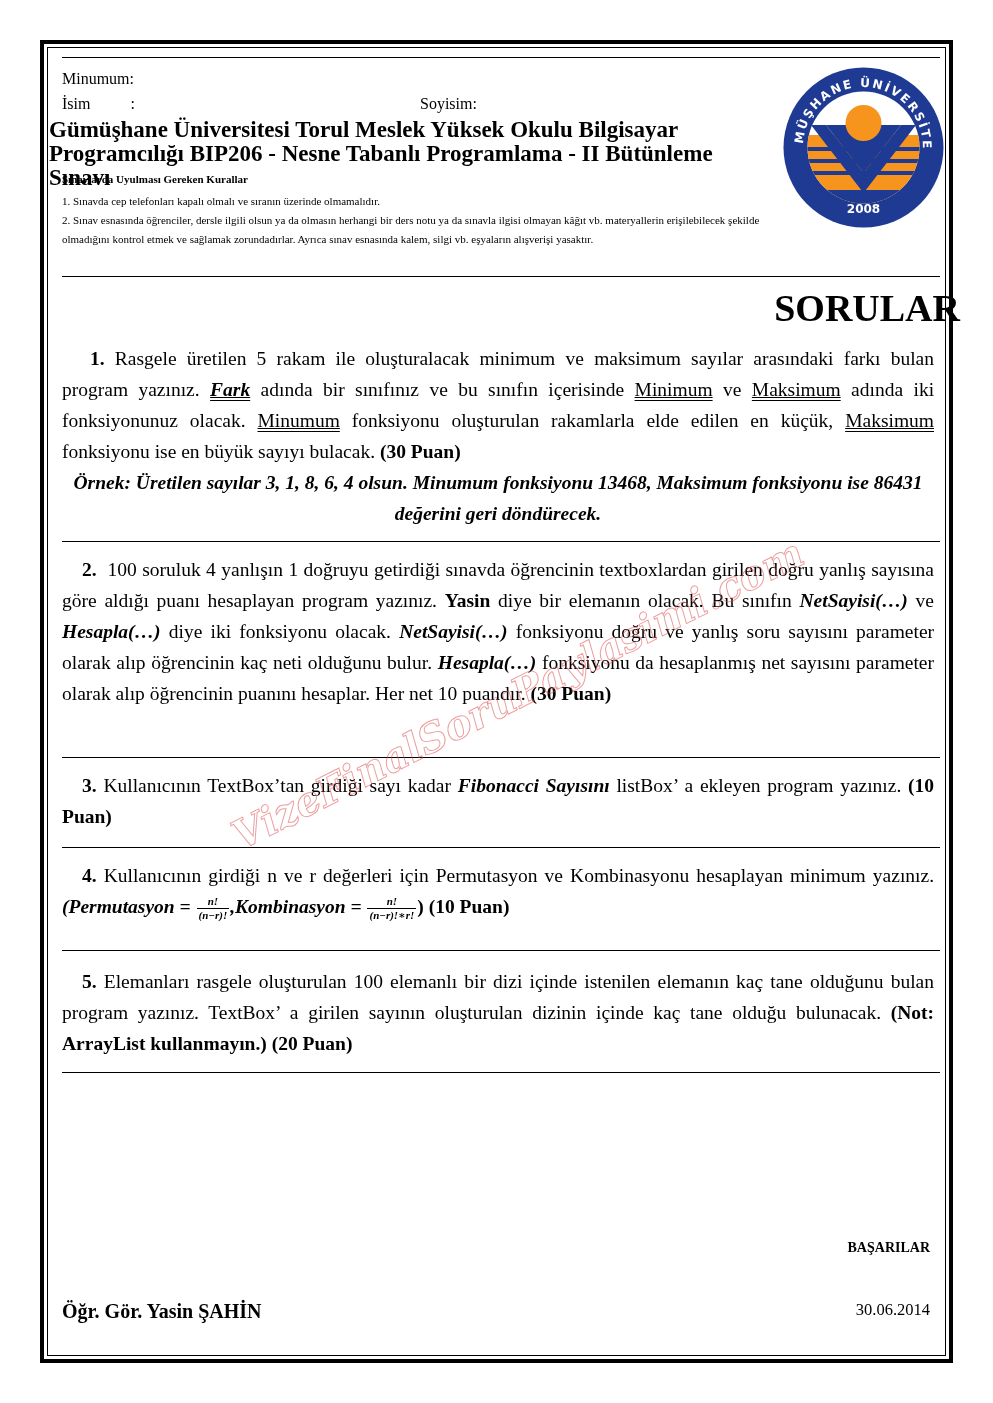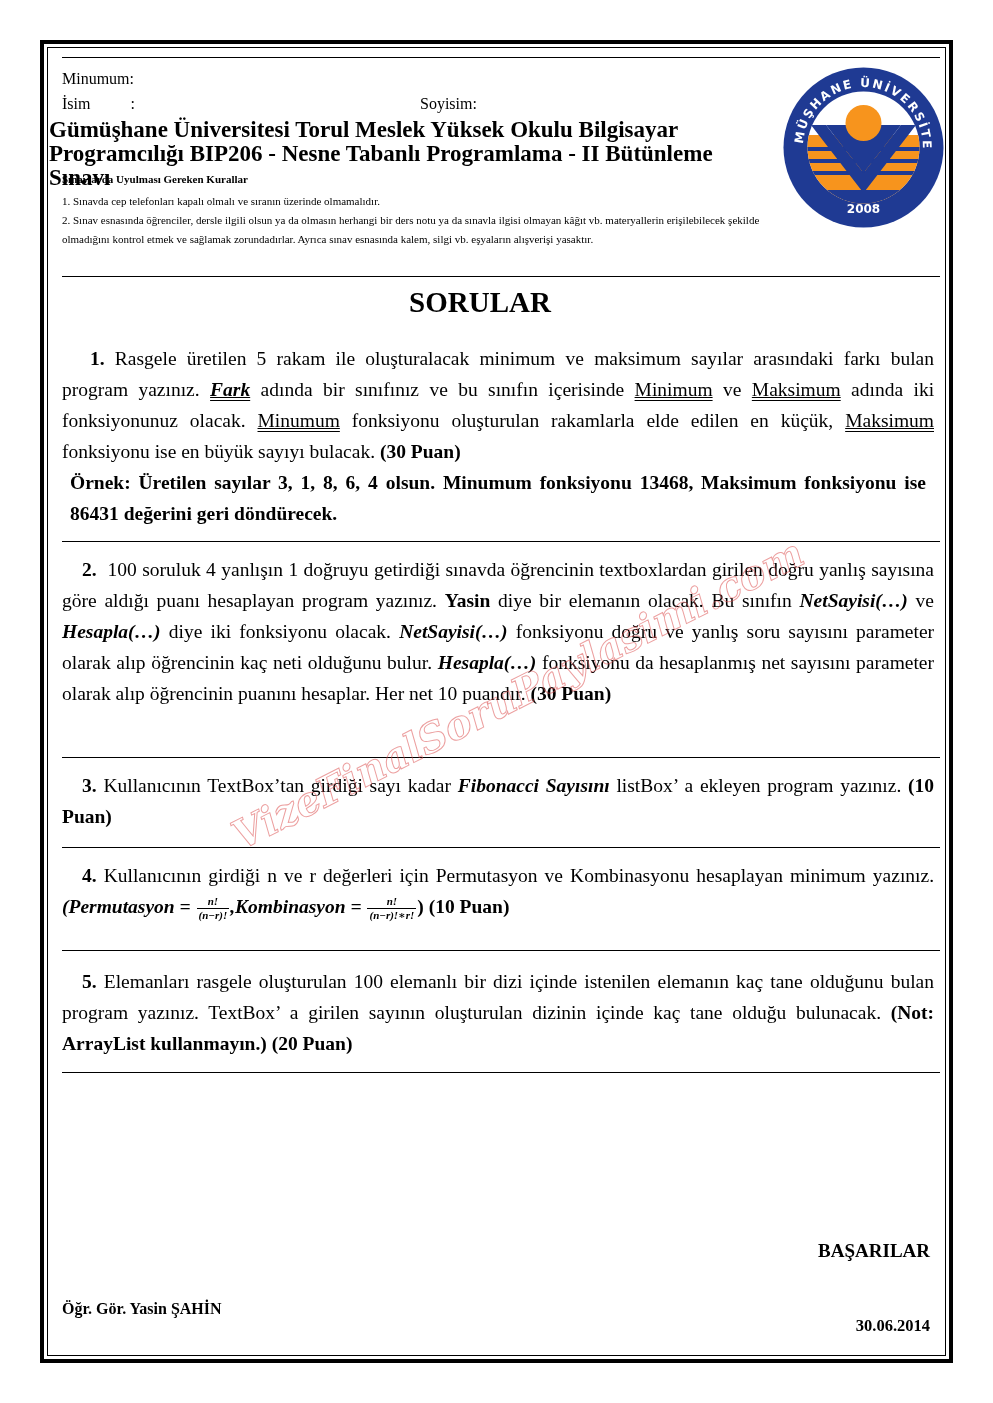--- a/index.html
+++ b/index.html
@@ -13,40 +13,40 @@
 
   .hr { position: absolute; left: 62px; width: 878px; height: 0; border-top: 1.5px solid #000; }
 
   .hdr { position: absolute; left: 62px; font-size: 16px; line-height: 22px; }
   .hdr-title { position: absolute; left: 49px; top: 118px; font-size: 23px; font-weight: bold; line-height: 24px; width: 700px; }
   .rules-h { position: absolute; left: 62px; top: 173px; font-size: 11px; font-weight: bold; }
   .rules { position: absolute; left: 62px; top: 192px; width: 700px; font-size: 11px; line-height: 19px; }
 
   .logo { position: absolute; left: 781px; top: 65px; width: 165px; height: 165px; }
 
-  .title { position: absolute; left: 0; width: 960px; top: 286px; text-align: center; font-size: 29px; font-weight: bold; }
+  .title { position: absolute; left: 0; width: 960px; top: 286px; text-align: right; font-size: 38px; font-weight: bold; }
 
   .q { position: absolute; left: 62px; width: 872px; font-size: 19.5px; line-height: 31px; text-align: justify; }
   .q .num { font-weight: bold; }
   .u2 { font-weight: normal; text-decoration: underline; text-decoration-style: double; }
   .bi { font-weight: bold; font-style: italic; }
   .b { font-weight: bold; }
-  .example { font-weight: bold; padding: 0 8px; }
+  .example { text-align: center; font-weight: bold; padding: 0 8px; font-style: italic; }
 
   .frac { display: inline-block; vertical-align: middle; text-align: center; font-size: 11px; line-height: 13px; font-weight: bold; font-style: italic; margin: 0 1px; }
   .frac .nu { display: block; border-bottom: 1px solid #000; padding: 0 2px; }
   .frac .de { display: block; padding: 0 2px; }
 
   .watermark { position: absolute; left: 200px; top: 670px; transform: rotate(-27deg);
                font-family: "DejaVu Serif", serif; font-size: 40px; font-weight: bold; font-style: italic;
                color: transparent; -webkit-text-stroke: 1px rgba(220,80,80,0.55); white-space: nowrap; pointer-events: none; }
 
-  .footer-wish { position: absolute; right: 63px; top: 1240px; font-size: 19px; font-weight: bold; }
-  .footer-teacher { position: absolute; left: 62px; top: 1300px; font-size: 16px; font-weight: bold; }
-  .footer-date { position: absolute; right: 63px; top: 1300px; font-size: 16.5px; font-weight: bold; margin-top: 16px; }
+  .footer-wish { position: absolute; right: 63px; top: 1240px; font-size: 14px; font-weight: bold; }
+  .footer-teacher { position: absolute; left: 62px; top: 1300px; font-size: 20px; font-weight: bold; }
+  .footer-date { position: absolute; right: 63px; top: 1300px; font-size: 16.5px; font-weight: normal; }
 </style>
 </head>
 <body>
 
 <div class="frame-outer"></div>
 <div class="frame-inner"></div>
 
 <div class="hr" style="top:57px"></div>
 
 <div class="hdr" style="top:68px">Minumum:</div>

